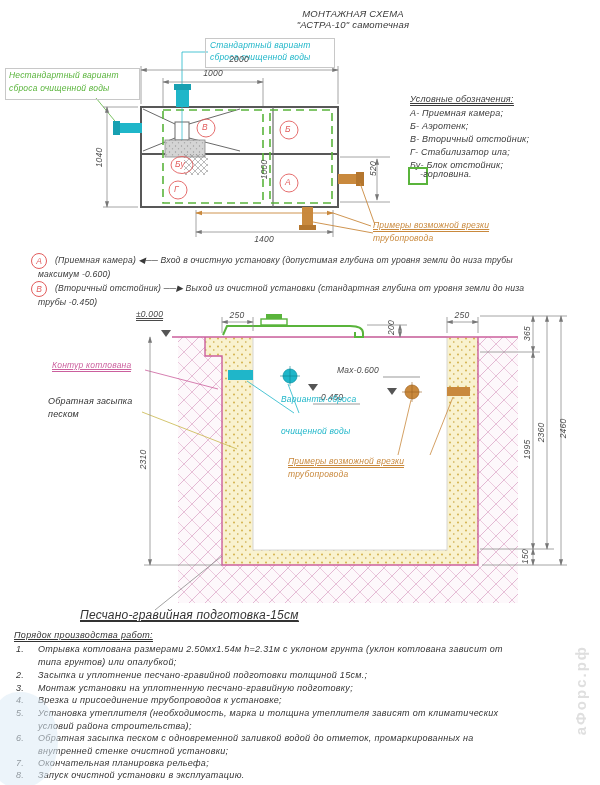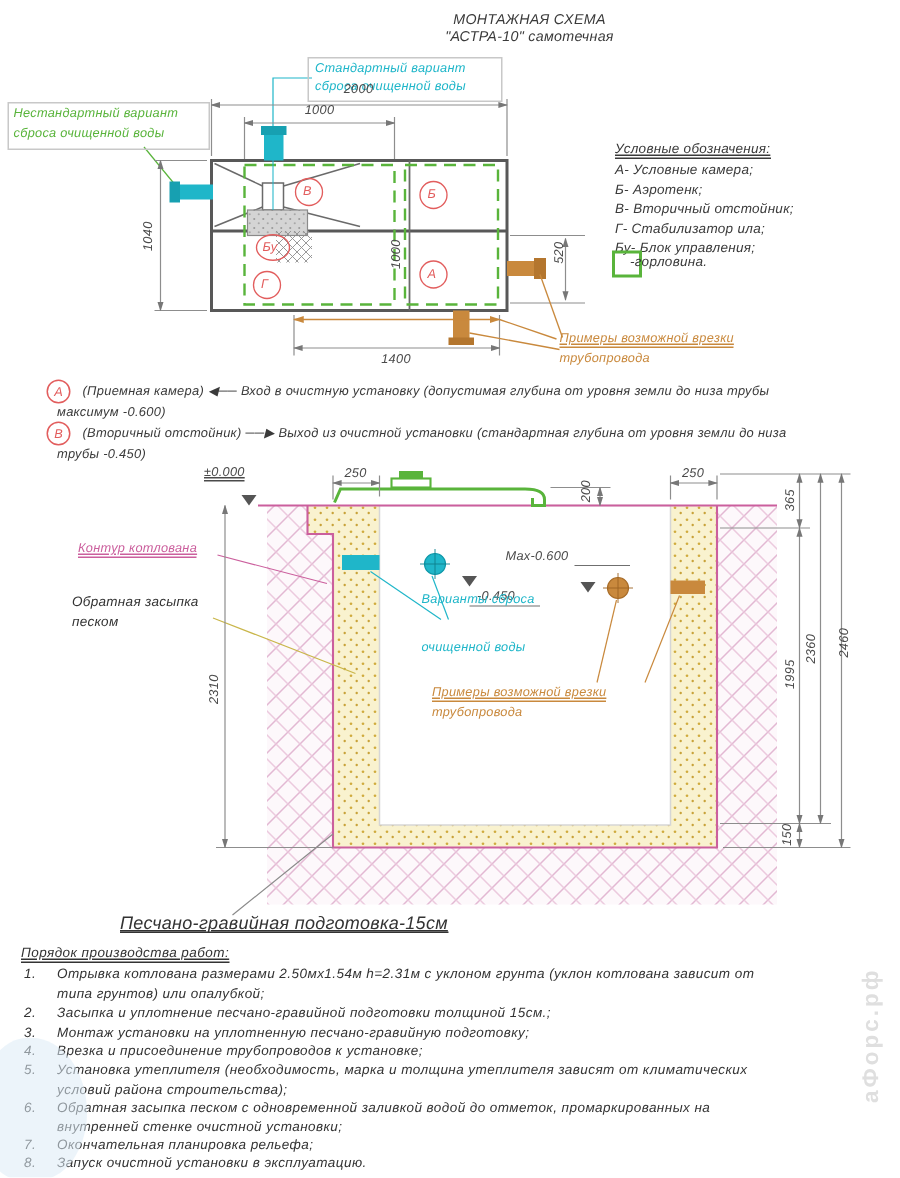--- a/index.html
+++ b/index.html
@@ -238,25 +238,25 @@
   <span class="t dim rot" style="left:353px;top:163px;width:40px">520</span>
   <span class="t dim ctr" style="left:244px;top:234px;width:40px">1400</span>
 
   <span class="t red" style="left:202px;top:122px">В</span>
   <span class="t red" style="left:285px;top:124px">Б</span>
   <span class="t red" style="left:285px;top:177px">А</span>
   <span class="t red" style="left:174px;top:184px">Г</span>
   <span class="t red" style="left:175px;top:159px">Бу</span>
 
   <span class="t legend-item ul" style="left:410px;top:94px">Условные обозначения:</span>
-  <span class="t legend-item" style="left:410px;top:108px">А- Условные камера;</span>
+  <span class="t legend-item" style="left:410px;top:108px">А- Приемная камера;</span>
   <span class="t legend-item" style="left:410px;top:121px">Б- Аэротенк;</span>
   <span class="t legend-item" style="left:410px;top:134px">В- Вторичный отстойник;</span>
   <span class="t legend-item" style="left:410px;top:147px">Г- Стабилизатор ила;</span>
-  <span class="t legend-item" style="left:410px;top:160px">Бу- Блок управления;</span>
+  <span class="t legend-item" style="left:410px;top:160px">Бу- Блок отстойник;</span>
   <div style="position:absolute;left:408px;top:167px;width:16px;height:14px;border:2px solid var(--green)"></div>
   <span class="t legend-item" style="left:420px;top:169px">-горловина.</span>
 
   <span class="t or ul" style="left:373px;top:220px">Примеры возможной врезки</span>
   <span class="t or" style="left:373px;top:233px">трубопровода</span>
 
   <div class="circ" style="left:31px;top:253px;width:14px;height:14px;font-size:8.5px">
       <span>А</span>
     </div>
   <span class="t note" style="left:55px;top:255px">(Приемная камера) ◀── Вход в очистную установку (допустимая глубина от уровня земли до низа трубы</span>

